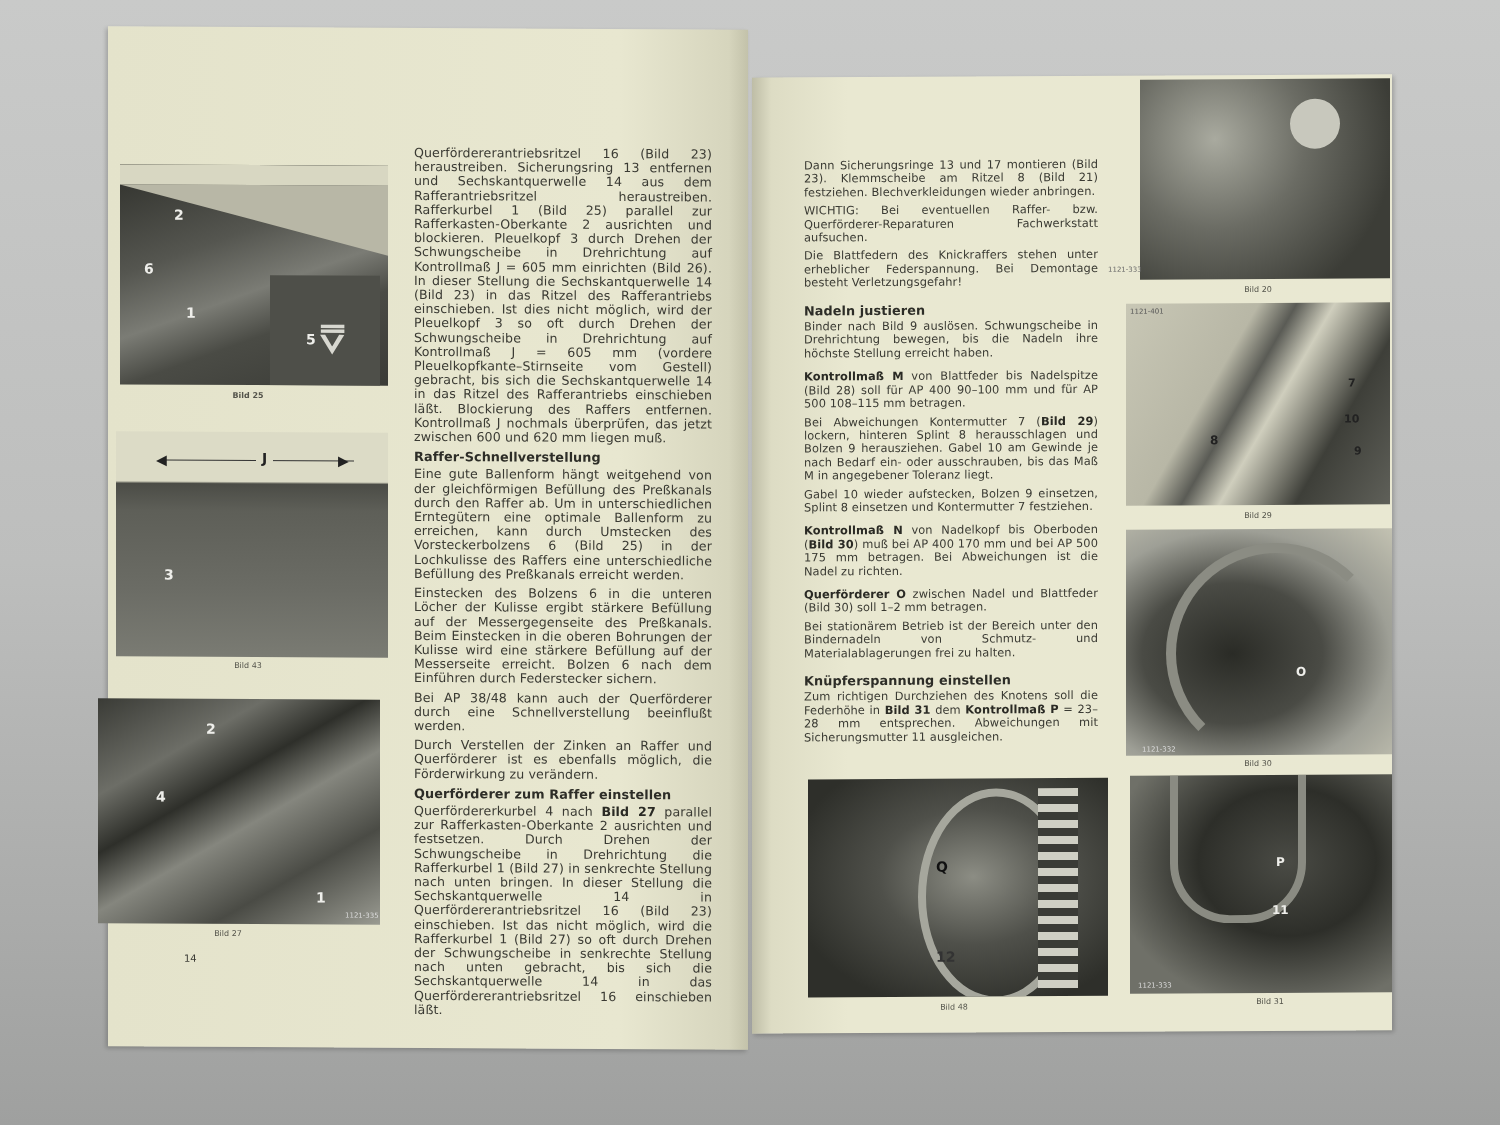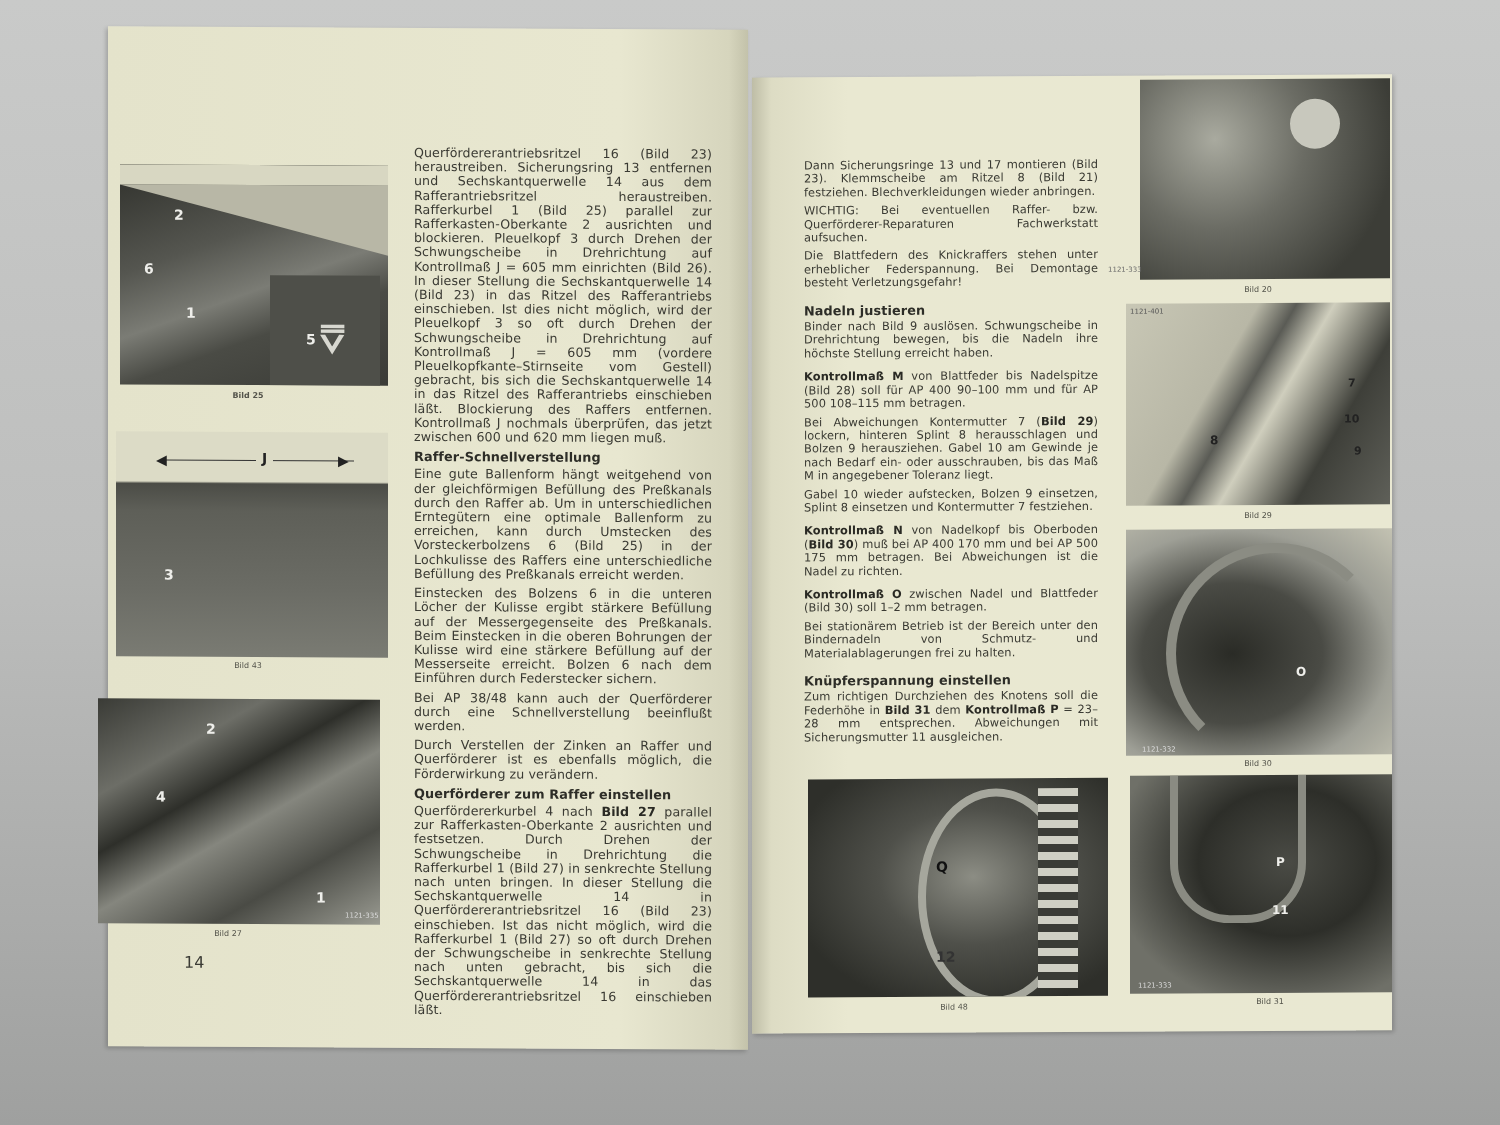--- a/index.html
+++ b/index.html
@@ -26,21 +26,21 @@
     text-align:justify; letter-spacing:0.1px;
   }
   .text-col p { margin:0 0 5px 0; }
   .text-col h3 { font-size:12.8px; font-weight:bold; margin:6px 0 3px 0; color:#2d2d27; }
   .text-col b { color:#2a2a24; }
   .fig { position:absolute; background:#3e3f39; overflow:hidden; }
   .caption { position:absolute; font-size:8px; color:#55554c; text-align:center; }
   .lbl { position:absolute; color:#eeeeea; font-size:14px; font-weight:bold; }
   .lbl.dark { color:#222; }
   .code { position:absolute; font-size:7px; color:#ddd; }
-  .pagenum { position:absolute; font-size:16px; color:#3b3b35; }
+  .pagenum { position:absolute; font-size:10px; color:#3b3b35; }
 </style>
 </head>
 <body>
 
 <div class="page page-left">
 
   <div class="fig" style="left:12px; top:138px; width:268px; height:220px; background:linear-gradient(160deg,#2f302b 0%,#555650 35%,#7b7c75 55%,#4a4b45 70%,#3a3b36 100%);">
     <div style="position:absolute; left:0; top:0; width:268px; height:20px; background:#d8d7c2;"></div>
     <div style="position:absolute; left:0; top:20px; width:0; height:0; border-left:268px solid transparent; border-top:70px solid #b8b7a6;"></div>
     <div style="position:absolute; left:150px; top:110px; width:110px; height:110px; background:#4e4f49;"></div>
@@ -88,21 +88,21 @@
   <div class="text-col" style="left:52px; top:82px; width:294px; font-size:11.4px; line-height:13.4px;">
     <p>Dann Sicherungsringe 13 und 17 montieren (Bild 23). Klemmscheibe am Ritzel 8 (Bild 21) festziehen. Blechverkleidungen wieder anbringen.</p>
     <p>WICHTIG: Bei eventuellen Raffer- bzw. Querförderer-Reparaturen Fachwerkstatt aufsuchen.</p>
     <p>Die Blattfedern des Knickraffers stehen unter erheblicher Federspannung. Bei Demontage besteht Verletzungsgefahr!</p>
     <h3 style="margin-top:14px;">Nadeln justieren</h3>
     <p>Binder nach Bild 9 auslösen. Schwungscheibe in Drehrichtung bewegen, bis die Nadeln ihre höchste Stellung erreicht haben.</p>
     <p style="margin-top:10px;"><b>Kontrollmaß M</b><span> von Blattfeder bis Nadelspitze (Bild 28) soll für AP 400 90–100 mm und für AP 500  108–115 mm betragen.</span></p>
     <p><span>Bei Abweichungen Kontermutter 7 (</span><b>Bild 29</b><span>) lockern, hinteren Splint 8 herausschlagen und Bolzen 9 herausziehen. Gabel 10 am Gewinde je nach Bedarf ein- oder ausschrauben, bis das Maß M in angegebener Toleranz liegt.</span></p>
     <p>Gabel 10 wieder aufstecken, Bolzen 9 einsetzen, Splint 8 einsetzen und Kontermutter 7 festziehen.</p>
     <p style="margin-top:10px;"><b>Kontrollmaß N</b><span> von Nadelkopf bis Oberboden (</span><b>Bild 30</b><span>) muß bei AP 400 170 mm und bei AP 500 175 mm betragen. Bei Abweichungen ist die Nadel zu richten.</span></p>
-    <p style="margin-top:10px;"><b>Kontrollmaß O</b><span> zwischen Nadel und Blattfeder (Bild 30) soll 1–2 mm betragen.</span></p>
+    <p style="margin-top:10px;"><b>Querförderer O</b><span> zwischen Nadel und Blattfeder (Bild 30) soll 1–2 mm betragen.</span></p>
     <p>Bei stationärem Betrieb ist der Bereich unter den Bindernadeln von Schmutz- und Materialablagerungen frei zu halten.</p>
     <h3 style="margin-top:14px;">Knüpferspannung einstellen</h3>
     <p><span>Zum richtigen Durchziehen des Knotens soll die Federhöhe in </span><b>Bild 31</b><span> dem </span><b>Kontrollmaß P</b><span> = 23–28 mm entsprechen. Abweichungen mit Sicherungsmutter 11 ausgleichen.</span></p>
   </div>
 
   <div class="fig" style="left:388px; top:4px; width:250px; height:200px; background:radial-gradient(circle at 30% 30%,#a9aa9f 0%,#6b6c64 40%,#3c3d37 80%);">
     <div style="position:absolute; left:150px; top:20px; width:50px; height:50px; border-radius:50%; background:#c8c8bd;"></div>
   </div>
   <div class="code" style="left:356px; top:190px; color:#666;">1121-333</div>
   <div class="caption" style="left:476px; top:210px; width:60px;">Bild 20</div>

